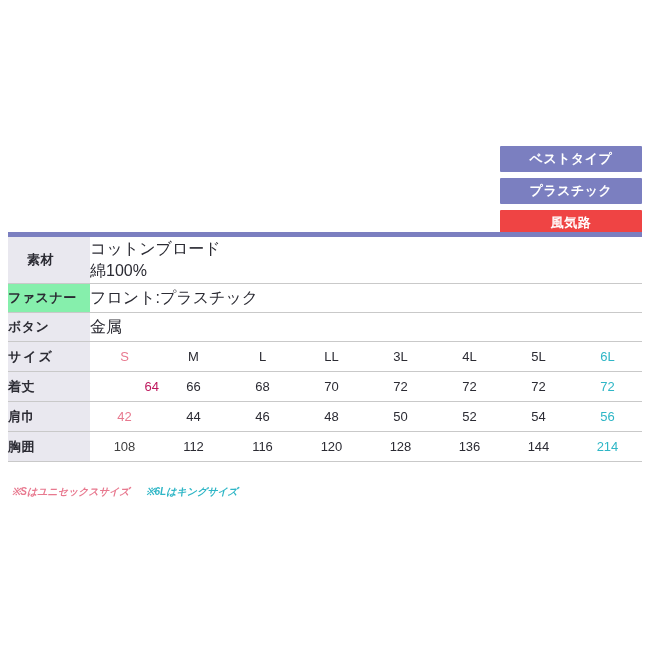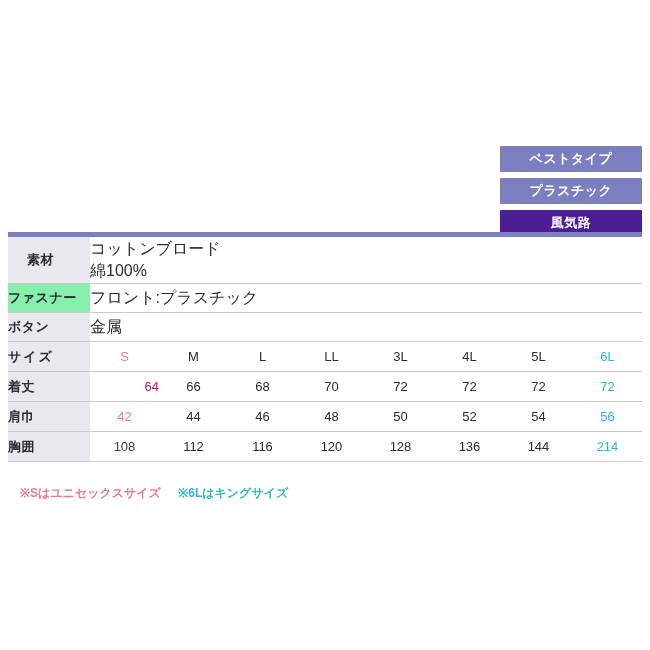--- a/index.html
+++ b/index.html
@@ -88,38 +88,39 @@
     text-align: center;
     font-size: 13px;
     color: #2b2b33;
   }
   .size-cell { font-weight: normal; }
   .c-pink { color: #e8798f; }
   .c-cyan { color: #2fb6c6; }
 
   .note {
     position: absolute;
-    left: 20px;
+    left: 12px;
     top: 484px;
-    font-size: 12px;
+    font-size: 10px;
     font-weight: bold;
     white-space: nowrap;
+    font-style: italic;
   }
   .note .n1 { color: #e8798f; }
   .note .n2 { color: #2fb6c6; margin-left: 14px; }
 </style>
 </head>
 <body>
 
 <div class="page">
 
   <div class="badges">
     <div class="badge" style="background: rgb(123, 127, 192);">ベストタイプ</div>
     <div class="badge" style="background: rgb(123, 127, 192);">プラスチック</div>
-    <div class="badge" style="background: #4c1d95;">風気路</div>
+    <div class="badge" style="background: #ef4444;">風気路</div>
   </div>
 
   <div class="table-wrap">
     <div class="topbar" style="background: rgb(123, 127, 192);"></div>
     <table class="spec">
       <colgroup>
         <col style="width:82px">
         <col style="width:69px">
           <col style="width:69px">
           <col style="width:69px">

